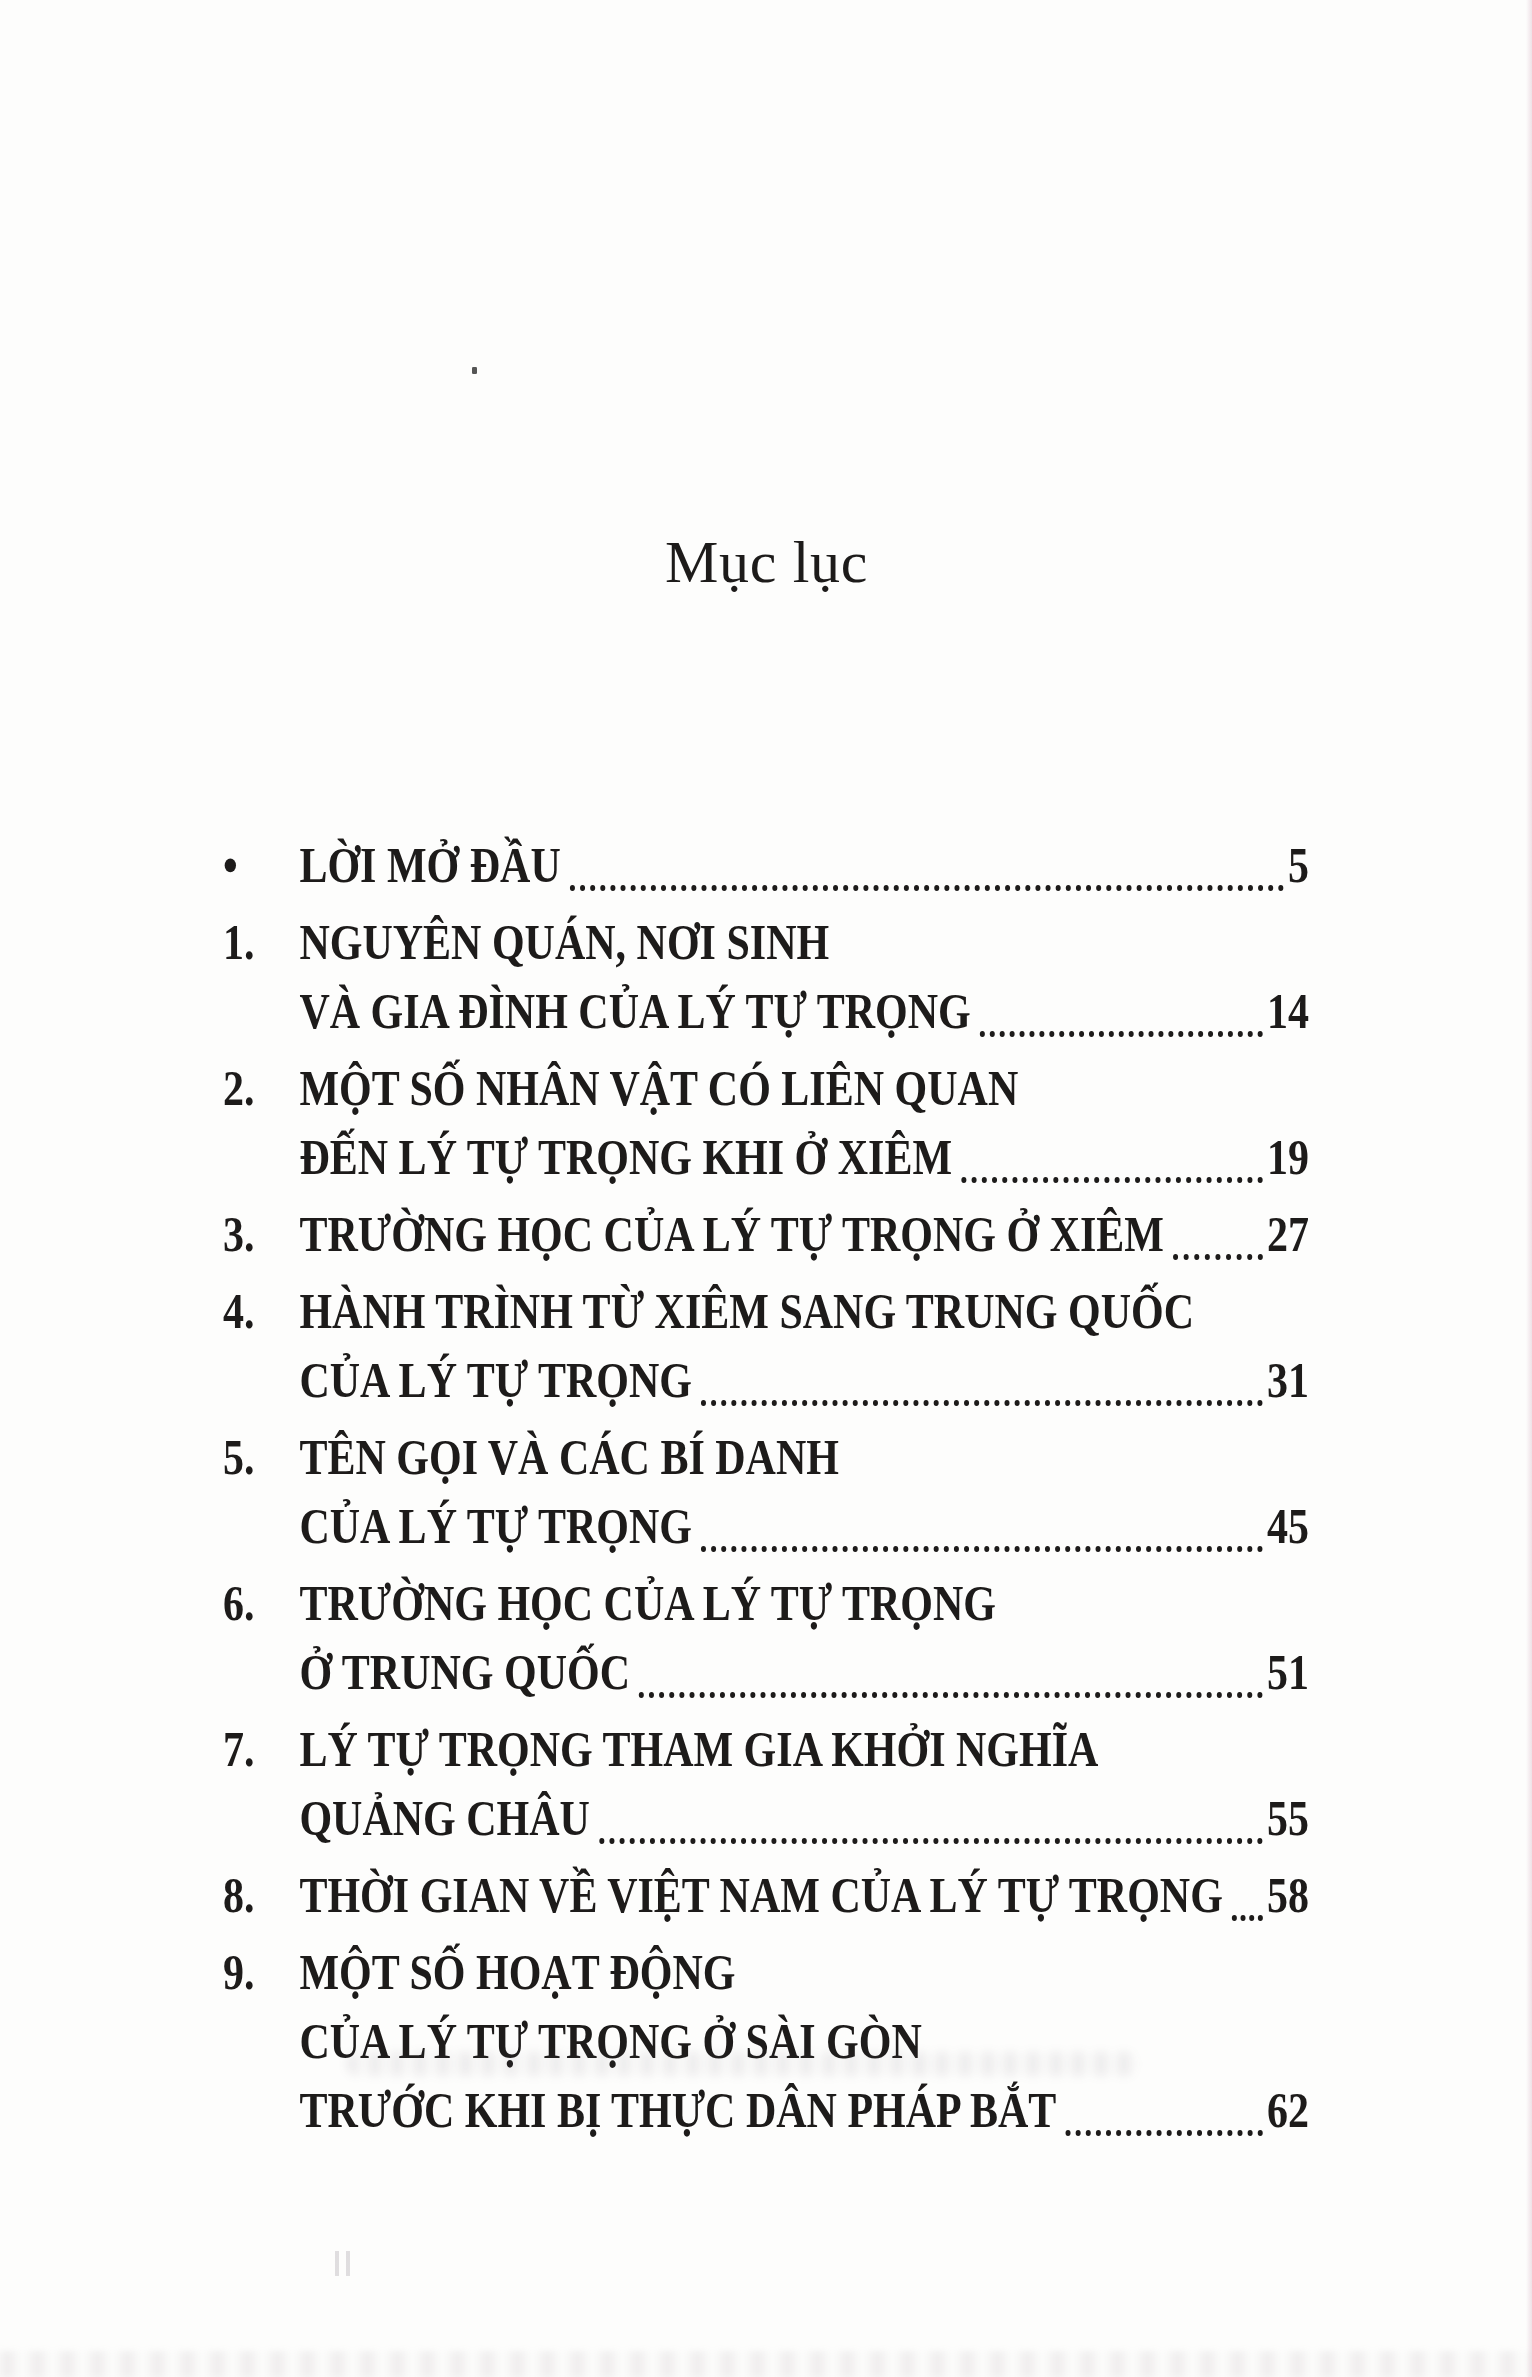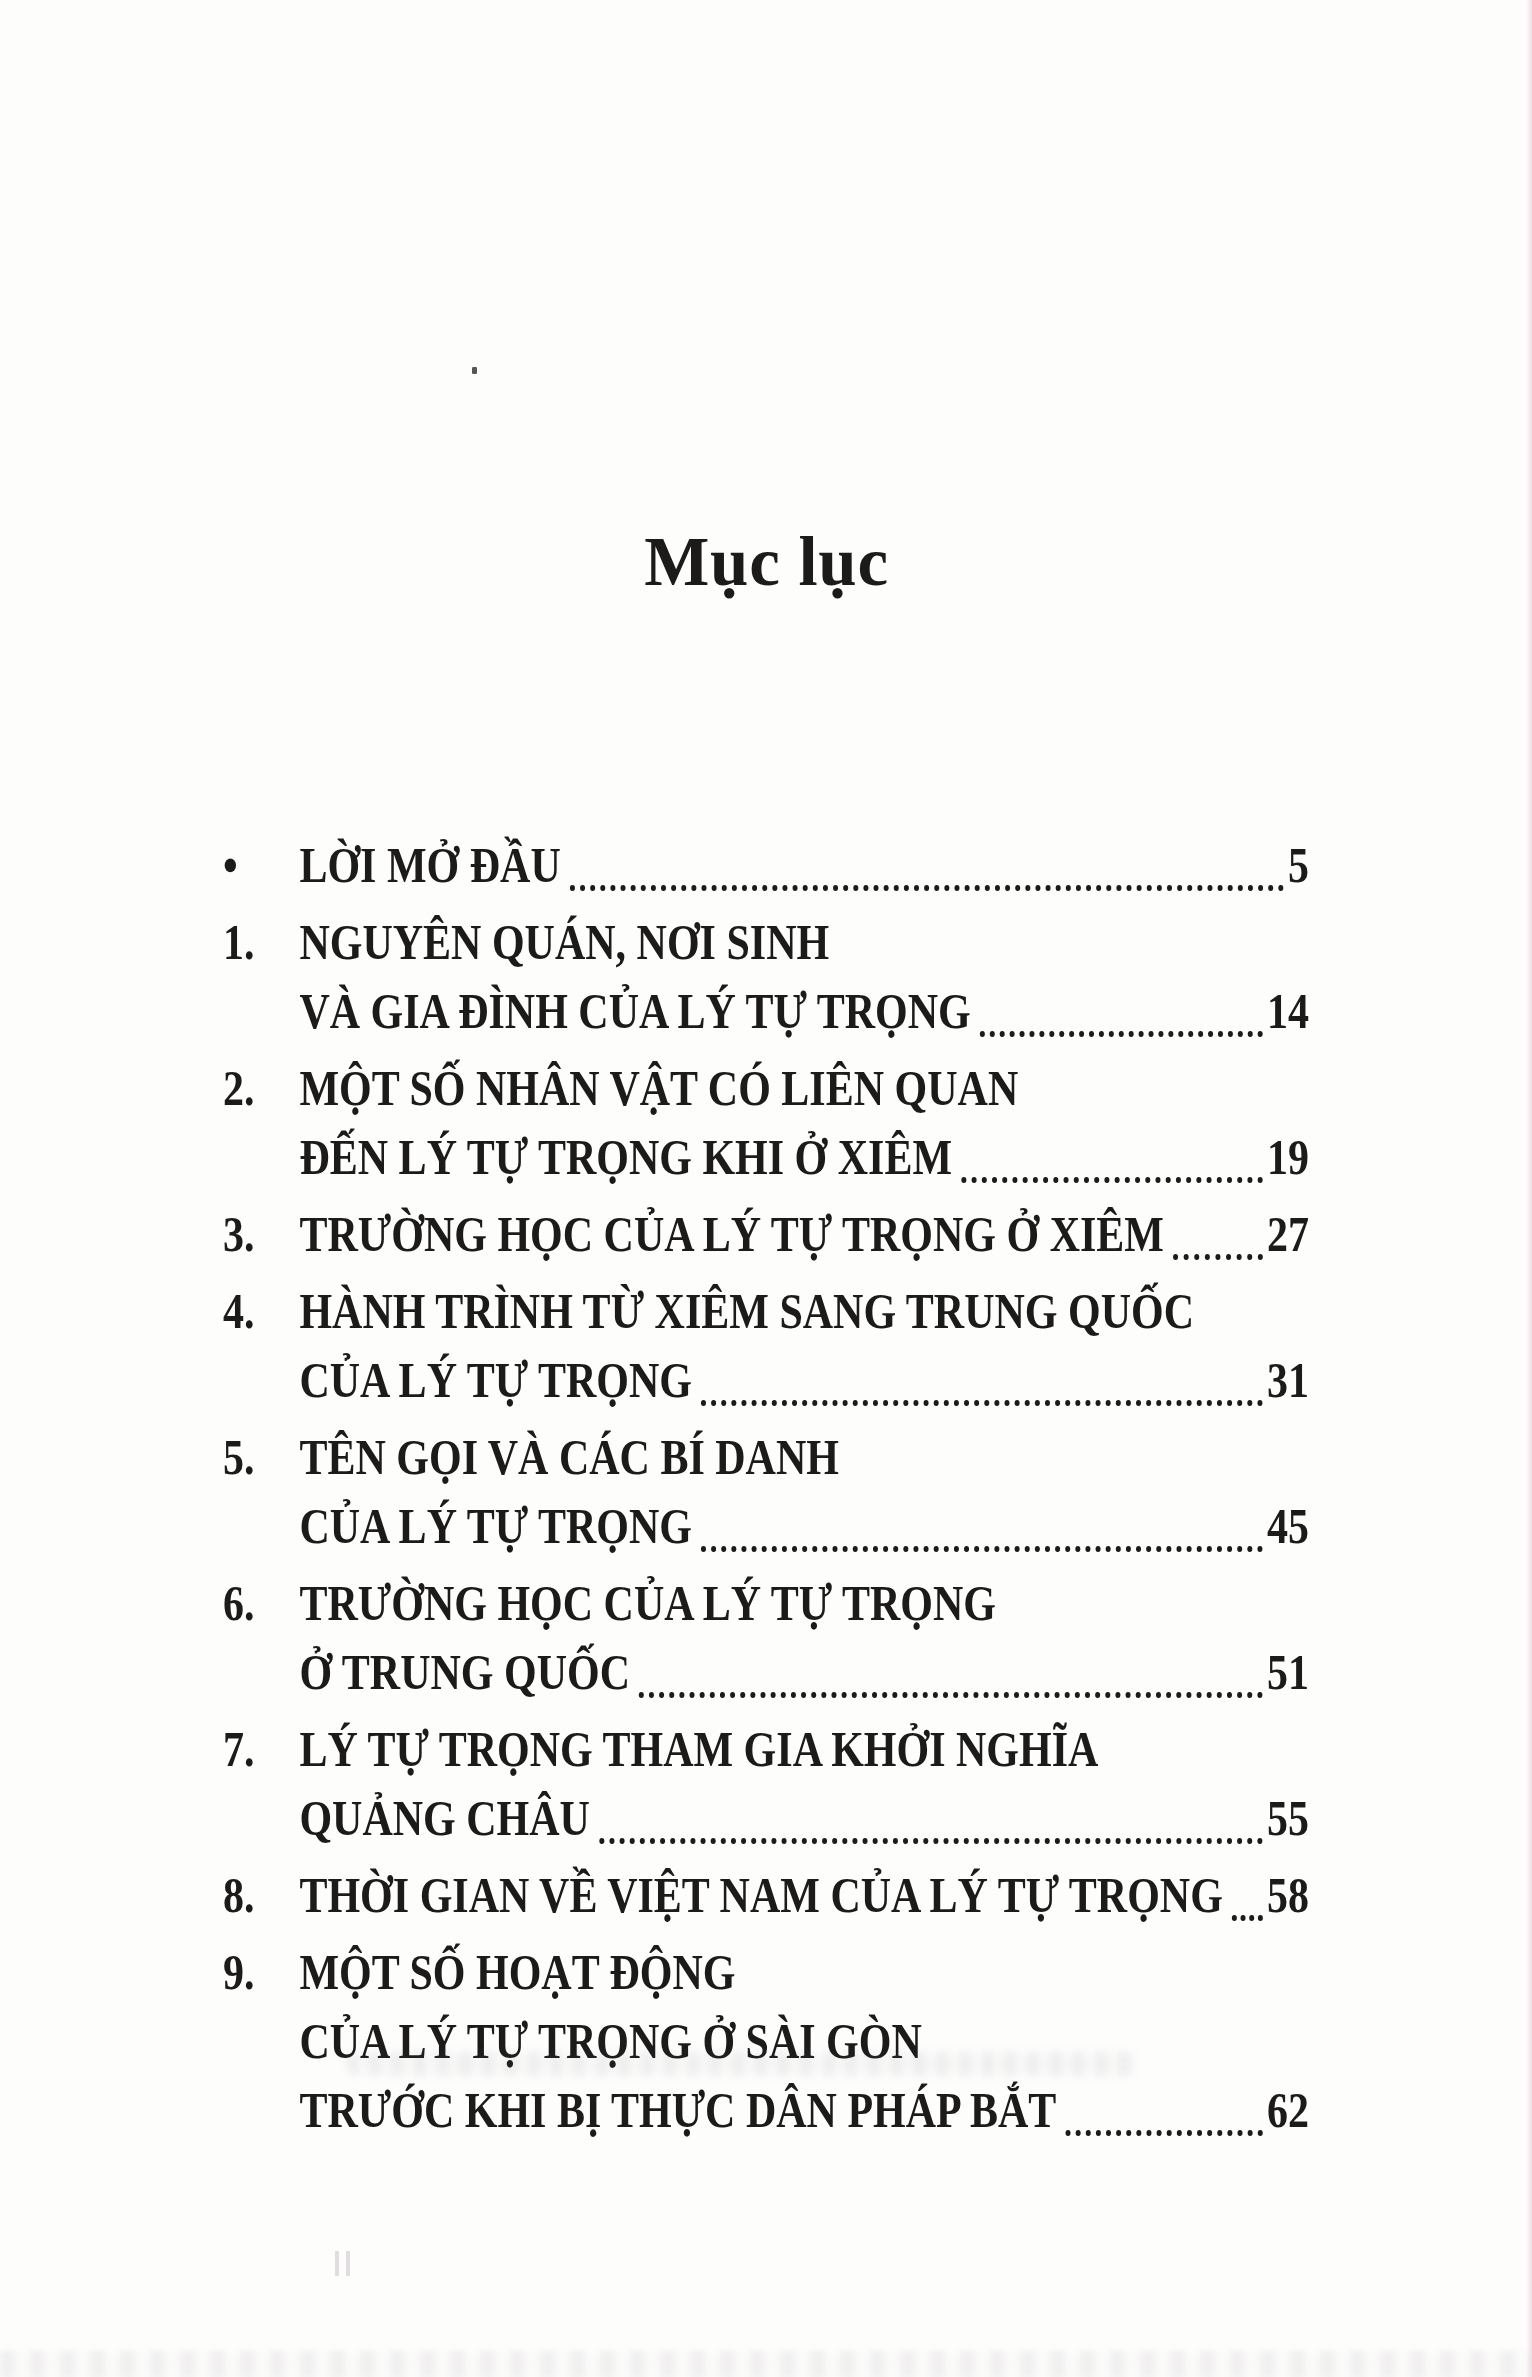--- a/index.html
+++ b/index.html
@@ -14,23 +14,23 @@
     color: #1d1b1a;
     font-family: "Liberation Serif", "DejaVu Serif", serif;
     overflow: hidden;
   }
 
   
   .title {
     margin: 0;
     padding-top: 514px;
     text-align: center;
-    font-size: 69px;
+    font-size: 60px;
     line-height: 97px;
-    font-weight: 700;
+    font-weight: 400;
     letter-spacing: 0.7px;
   }
 
   
   .toc {
     margin: 220px 0 0 223px;
     width: 1293px;                 
     transform: scaleX(0.84);       
     transform-origin: left top;
     font-size: 50px;

